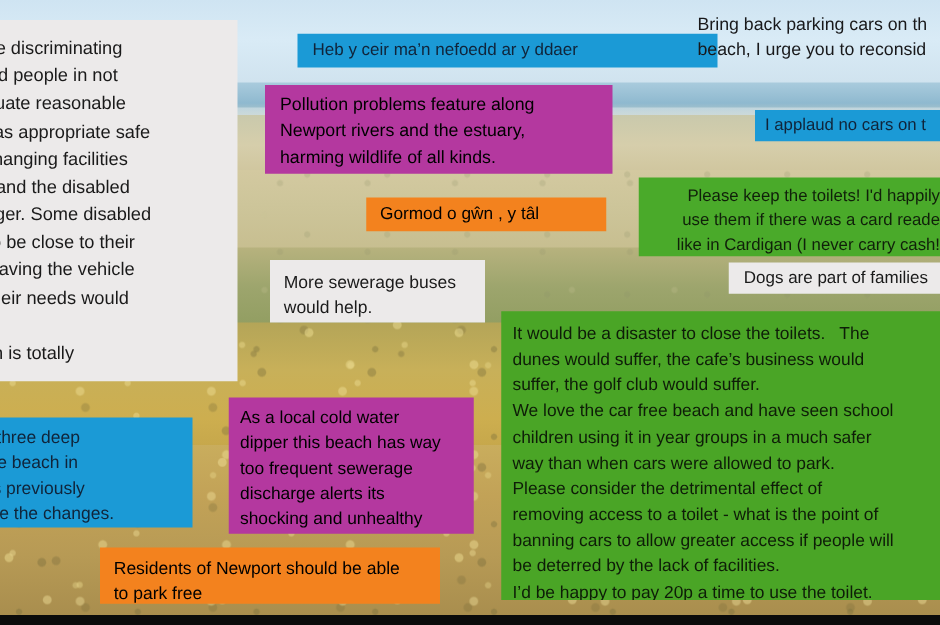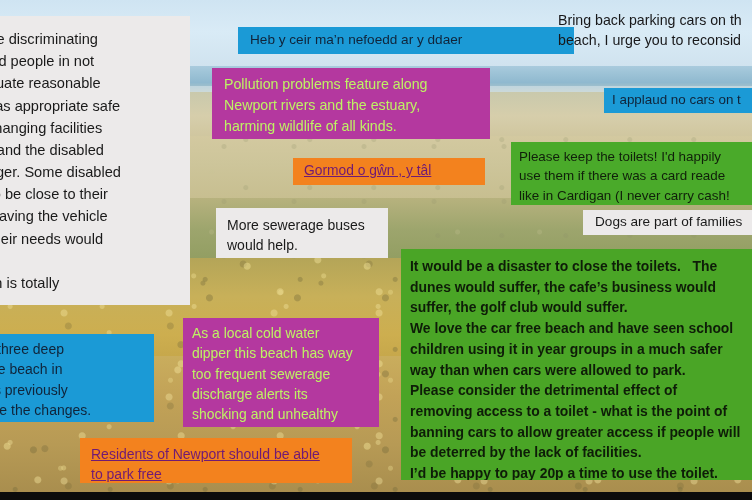--- a/index.html
+++ b/index.html
@@ -102,22 +102,22 @@
   
   .box {
     position: absolute;
     color: #1a1a1a;
     line-height: 1.30;
     white-space: pre-wrap;
     overflow: hidden;
   }
   .b-white   { background: #eceaea; }
   .b-blue    { background: #1b9ad6; color:#10243a; }
-  .b-magenta { background: #b4389f; color:#bef264; }
-  .b-orange  { background: #f3821e; color:#701a75;text-decoration:underline; }
+  .b-magenta { background: #b4389f; color:#000000; }
+  .b-orange  { background: #f3821e; color:#000000; }
   .b-green   { background: #4aaa2a; color:#10200a; }
   .b-greend  { background: #4aa526; color:#0e1d08; }
 
   
   #box-disabled-access {
     left: -72px; top: 16px; width: 262px; height: 289px;
     padding: 12px 10px 10px 12px;
     font-size: 14.6px; line-height: 1.52;
   }
   #box-heb-y-ceir {
@@ -136,33 +136,33 @@
   #box-applaud {
     left: 604px; top: 88px; width: 160px; height: 25px;
     padding: 3px 0 0 8px; font-size: 13.4px;
   }
   #box-gormod {
     left: 293px; top: 158px; width: 192px; height: 27px;
     padding: 4px 0 0 11px; font-size: 13.8px;
   }
   #box-toilets-card {
     left: 511px; top: 142px; width: 241px; height: 63px;
-    padding: 5px 0 0 8px; font-size: 13.4px; line-height: 1.45;
+    padding: 5px 0 0 8px; font-size: 13.4px; line-height: 1.45; text-align: right;
   }
   #box-shuttle {
     left: 216px; top: 208px; width: 172px; height: 50px;
     padding: 7px 0 0 11px; font-size: 14px; line-height: 1.45;
   }
   #box-dogs {
     left: 583px; top: 210px; width: 172px; height: 25px;
     padding: 3px 0 0 12px; font-size: 13.6px;
   }
   #box-disaster-toilets {
     left: 401px; top: 249px; width: 351px; height: 231px;
-    padding: 7px 8px 0 9px; font-size: 13.9px; line-height: 1.49; font-weight: bold;
+    padding: 7px 8px 0 9px; font-size: 13.9px; line-height: 1.49;
   }
   #box-cars-three-deep {
     left: -55px; top: 334px; width: 209px; height: 88px;
     padding: 5px 0 0 10px; font-size: 14px; line-height: 1.45;
   }
   #box-cold-water {
     left: 183px; top: 318px; width: 196px; height: 109px;
     padding: 5px 0 0 9px; font-size: 13.9px; line-height: 1.46;
   }
   #box-park-free {

